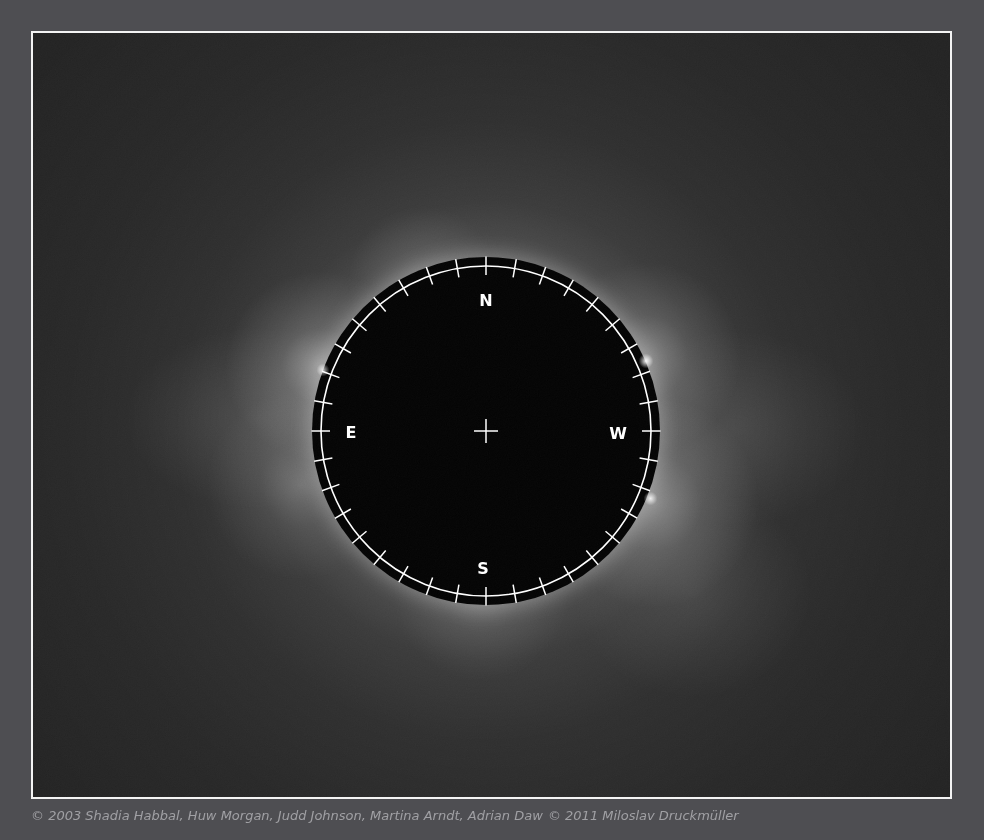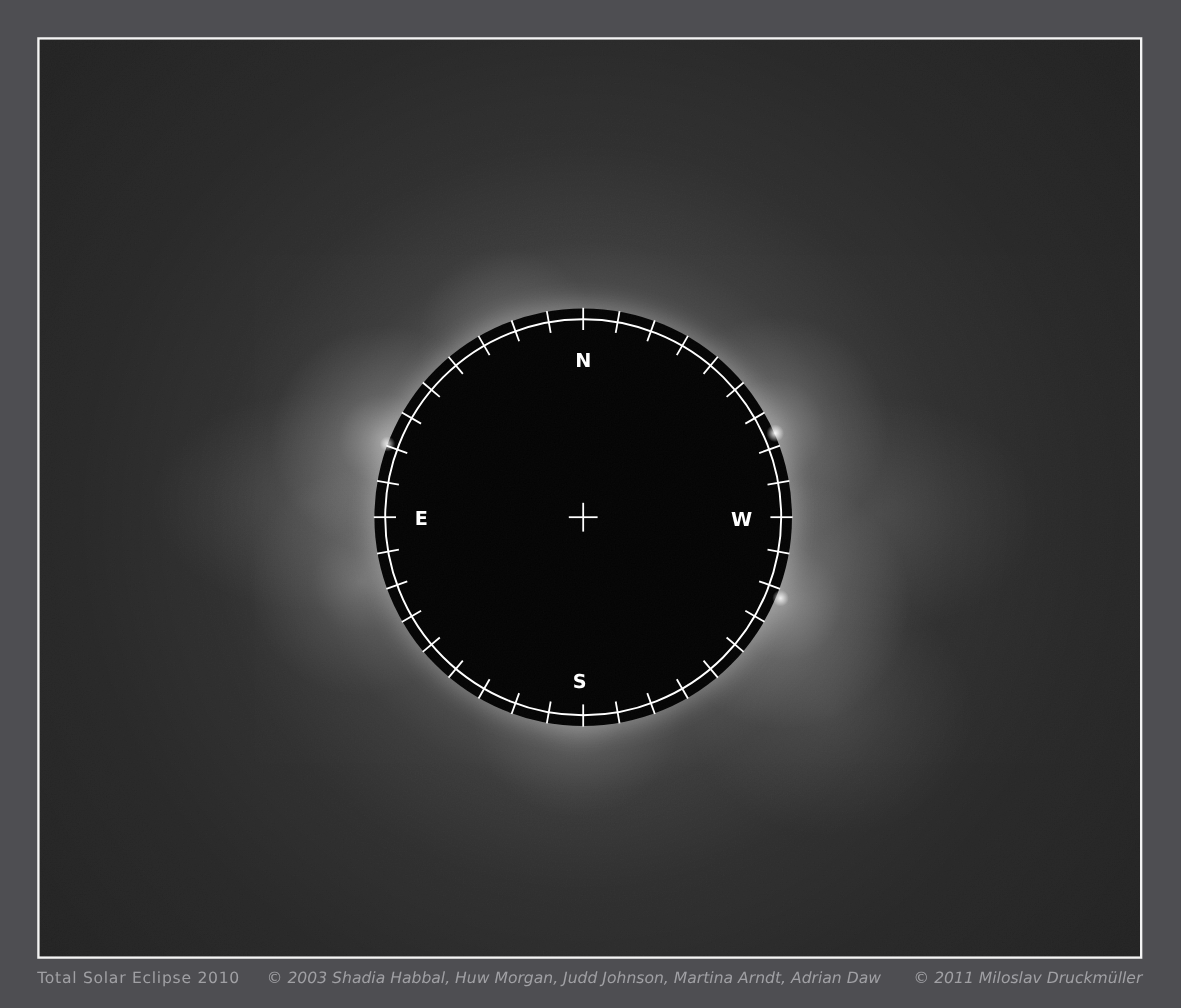--- a/index.html
+++ b/index.html
@@ -92,21 +92,21 @@
     line-height: 20px;
     white-space: nowrap;
   }
   .caption-title {
     letter-spacing: 0.6px;
   }
   .caption-credits {
     font-style: italic;
   }
   .caption-credits .credit-2011 {
-    margin-left: 23px;
+    margin-left: 1px;
   }
 </style>
 </head>
 <body>
 
 <div id="stage">
 
   <div class="photo">
     <div class="corona-glow"></div>
     <div class="moon"></div>
@@ -169,20 +169,19 @@
       </g>
 
       <text class="compass-label" x="453" y="267" text-anchor="middle" dominant-baseline="central">N</text>
       <text class="compass-label" x="318" y="399" text-anchor="middle" dominant-baseline="central">E</text>
       <text class="compass-label" x="585" y="400" text-anchor="middle" dominant-baseline="central">W</text>
       <text class="compass-label" x="450" y="535" text-anchor="middle" dominant-baseline="central">S</text>
     </svg>
   </div>
 
   <div class="caption">
-    <span class="caption-title">Total Solar Eclipse 2010</span>
     <span class="caption-credits">
       <span class="credit-2010">© 2003 Shadia Habbal, Huw Morgan, Judd Johnson, Martina Arndt, Adrian Daw</span>
       <span class="credit-2011">© 2011 Miloslav Druckmüller</span>
     </span>
   </div>
 
 </div>
 
 </body></html>

